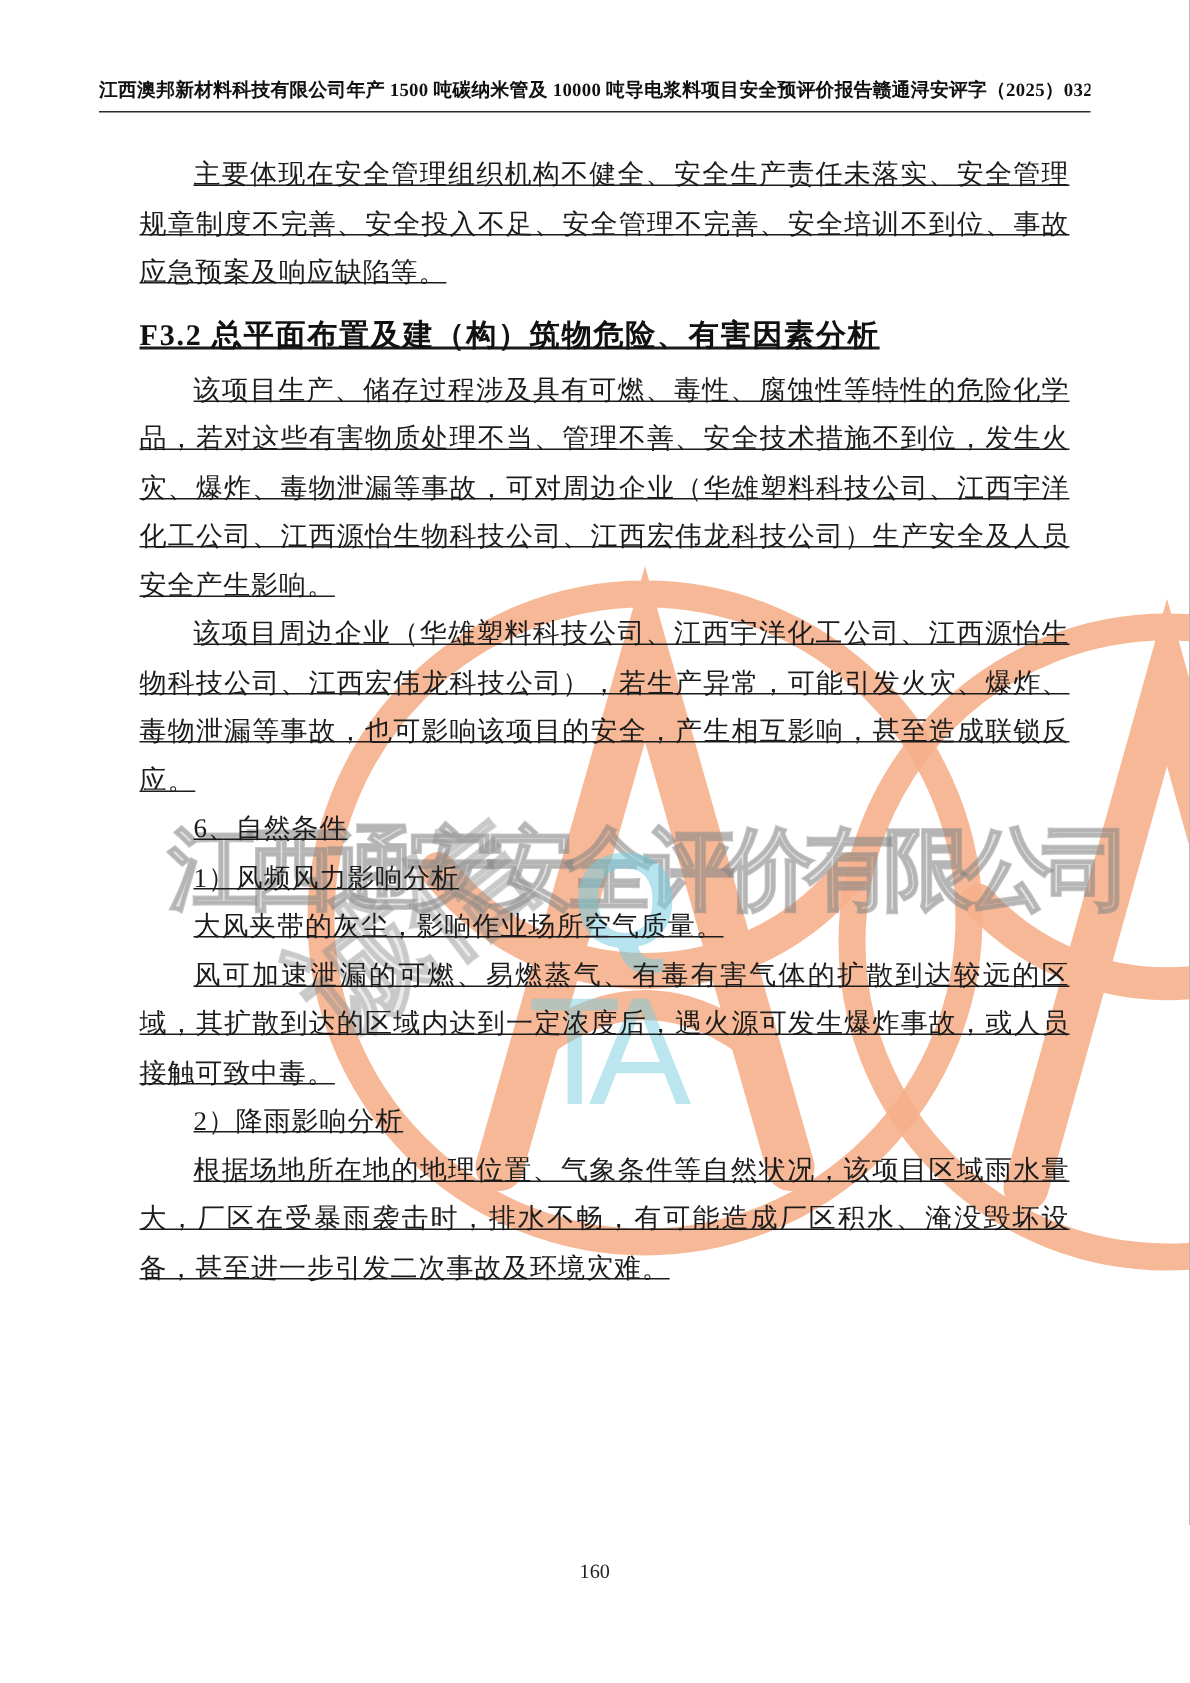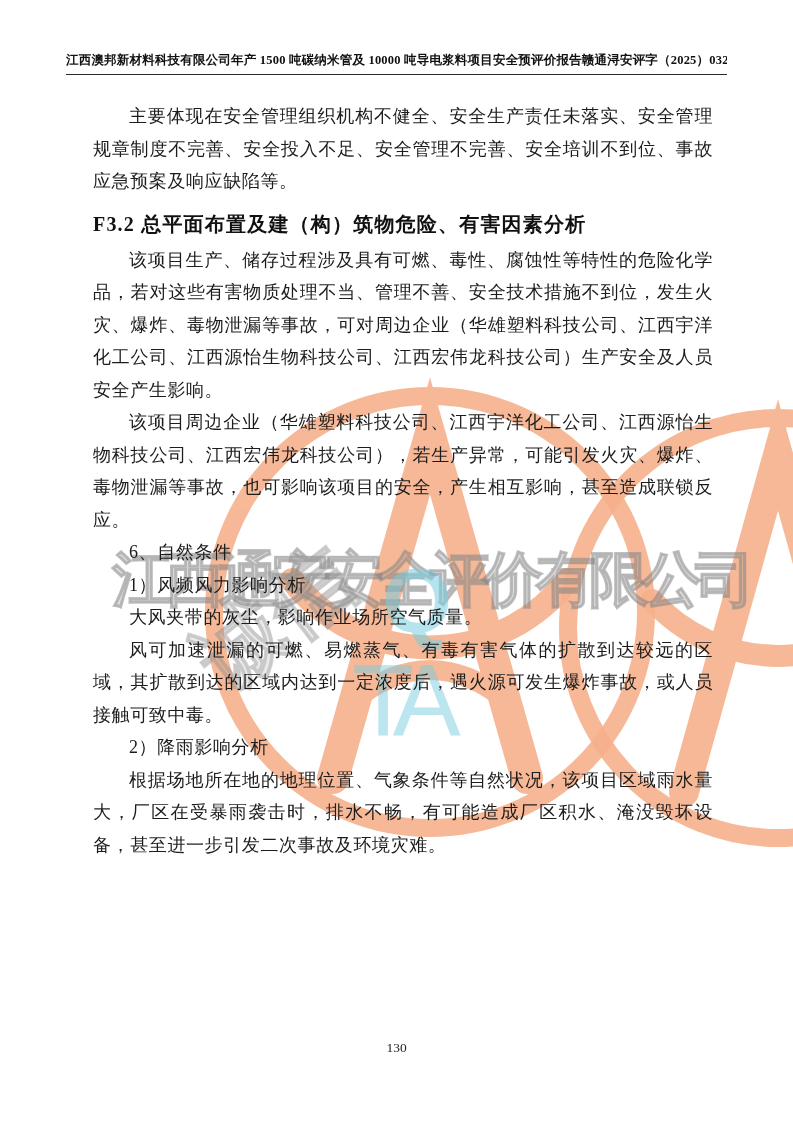--- a/index.html
+++ b/index.html
@@ -46,20 +46,21 @@
     position:absolute;left:352px;top:650px;
     font-family:"Liberation Sans","DejaVu Sans",sans-serif;
     font-size:102px;font-weight:normal;line-height:1;letter-spacing:-14px;
     color:rgba(120,204,224,.50);
   }
   
   .content{
     position:absolute;left:93px;top:100px;width:620px;z-index:2;
     font-size:18px;line-height:32.5px;letter-spacing:.6px;
     text-align:justify;
+    text-decoration:underline;
   }
   .content p{margin:0;text-indent:2em;}
   .h-sec{
     font-size:20px;font-weight:bold;letter-spacing:1.2px;
     line-height:34px;margin:9px 0 3px 0;text-indent:0;color:#111;
   }
   .h-sub{
     font-size:18.5px;font-weight:normal;letter-spacing:.5px;
     line-height:33px;margin:0 0 1px 0;text-indent:0;
   }
@@ -106,15 +107,15 @@
     <p>该项目生产、储存过程涉及具有可燃、毒性、腐蚀性等特性的危险化学品，若对这些有害物质处理不当、管理不善、安全技术措施不到位，发生火灾、爆炸、毒物泄漏等事故，可对周边企业（华雄塑料科技公司、江西宇洋化工公司、江西源怡生物科技公司、江西宏伟龙科技公司）生产安全及人员安全产生影响。</p>
     <p>该项目周边企业（华雄塑料科技公司、江西宇洋化工公司、江西源怡生物科技公司、江西宏伟龙科技公司），若生产异常，可能引发火灾、爆炸、毒物泄漏等事故，也可影响该项目的安全，产生相互影响，甚至造成联锁反应。</p>
     <p>6、自然条件</p>
     <p>1）风频风力影响分析</p>
     <p>大风夹带的灰尘，影响作业场所空气质量。</p>
     <p>风可加速泄漏的可燃、易燃蒸气、有毒有害气体的扩散到达较远的区域，其扩散到达的区域内达到一定浓度后，遇火源可发生爆炸事故，或人员接触可致中毒。</p>
     <p>2）降雨影响分析</p>
     <p>根据场地所在地的地理位置、气象条件等自然状况，该项目区域雨水量大，厂区在受暴雨袭击时，排水不畅，有可能造成厂区积水、淹没毁坏设备，甚至进一步引发二次事故及环境灾难。</p>
   </div>
 
-  <div class="pageno">130</div>
+  <div class="pageno">160</div>
 
 </div>
 
 </body></html>

